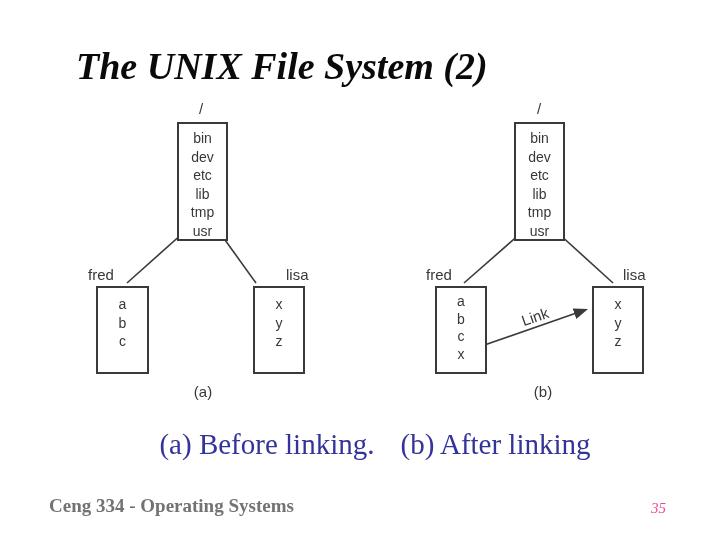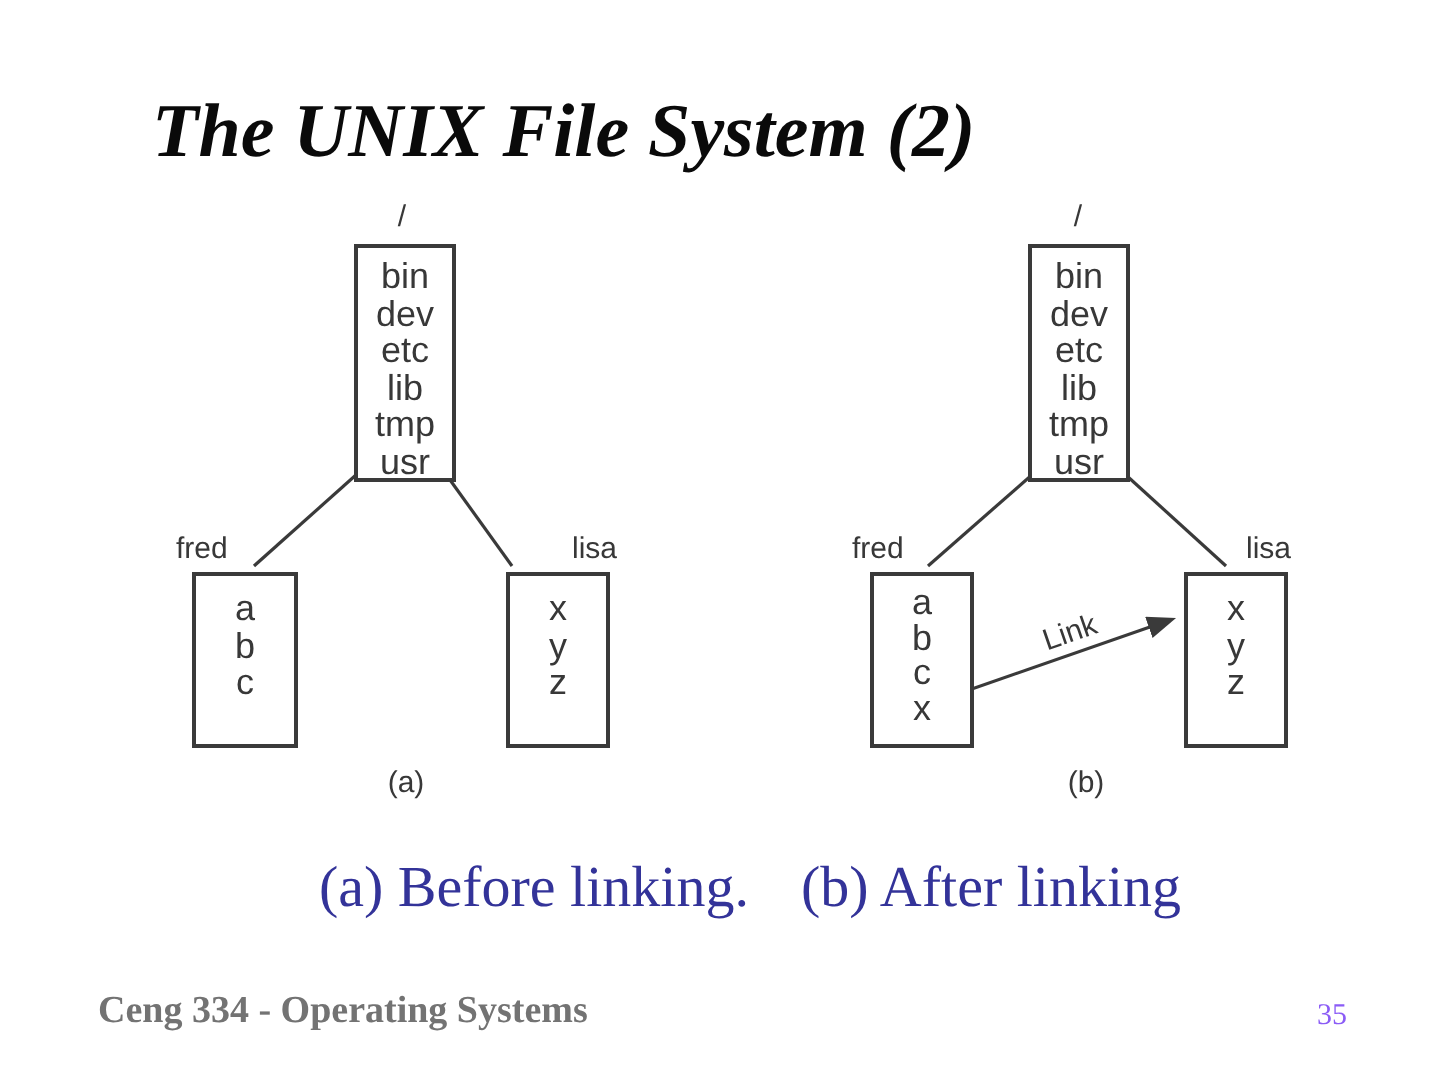--- a/index.html
+++ b/index.html
@@ -10,21 +10,21 @@
   }
   .title {
     position: absolute; left: 61px; top: 44px; margin: 0;
     font-family: "Liberation Serif", serif; font-style: italic; font-weight: bold;
     font-size: 38px; line-height: 1.2; color: #0a0a0a; white-space: nowrap;
   }
   .connectors { position: absolute; left: 0; top: 0; width: 720px; height: 540px; pointer-events: none; }
   .dirbox {
     position: absolute; box-sizing: border-box;
     border: 2px solid #3a3a3a; background: #ffffff;
-    text-align: center; font-size: 18px; color: #383838;
+    text-align: center; font-size: 14px; color: #383838;
   }
   .dirbox span { display: block; line-height: 18.5px; }
   .rootbox { padding-top: 5px; }
   .childbox { padding-top: 7px; }
   .childbox.tight span { line-height: 17.5px; }
   .childbox.tight { padding-top: 5px; }
   .lbl { position: absolute; font-size: 15px; color: #383838; white-space: nowrap; }
   .ctr { text-align: center; }
   .link-label {
     position: absolute; left: 497px; top: 308px; width: 46px; text-align: center;
@@ -35,22 +35,22 @@
     display: flex; justify-content: center; gap: 26px;
     font-family: "Liberation Serif", serif; font-size: 29px; color: #333399;
     white-space: nowrap;
   }
   .footer {
     position: absolute; left: 34px; top: 495px;
     font-family: "Liberation Serif", serif; font-weight: bold;
     font-size: 19px; color: #737373; white-space: nowrap;
   }
   .pagenum {
-    position: absolute; left: 636px; top: 500px; width: 30px; text-align: center;
-    font-family: "Liberation Serif", serif; font-size: 15px; color: #8b5cf6;
+    position: absolute; left: 636px; top: 500px; width: 30px; text-align: left;
+    font-family: "Liberation Serif", serif; font-size: 15px; color: #ec4899; font-style: italic;
   }
 </style>
 </head>
 <body>
 
 <div class="slide">
 
   <h1 class="title">The UNIX File System (2)</h1>
 
   <svg class="connectors" viewBox="0 0 720 540" xmlns="http://www.w3.org/2000/svg">

